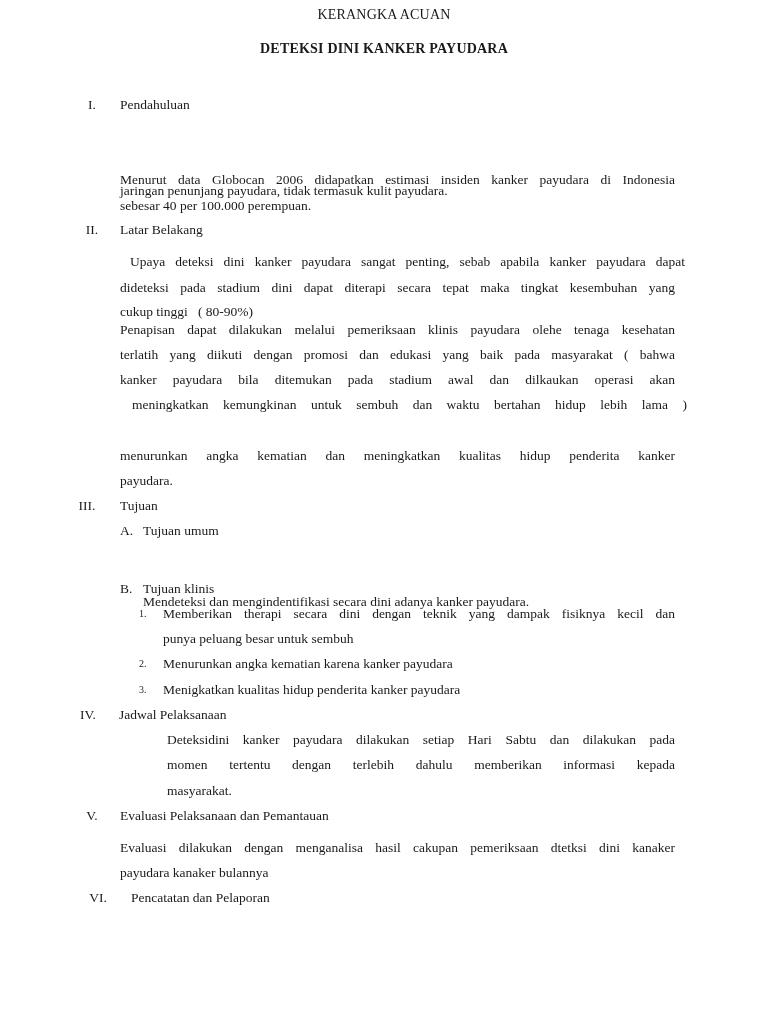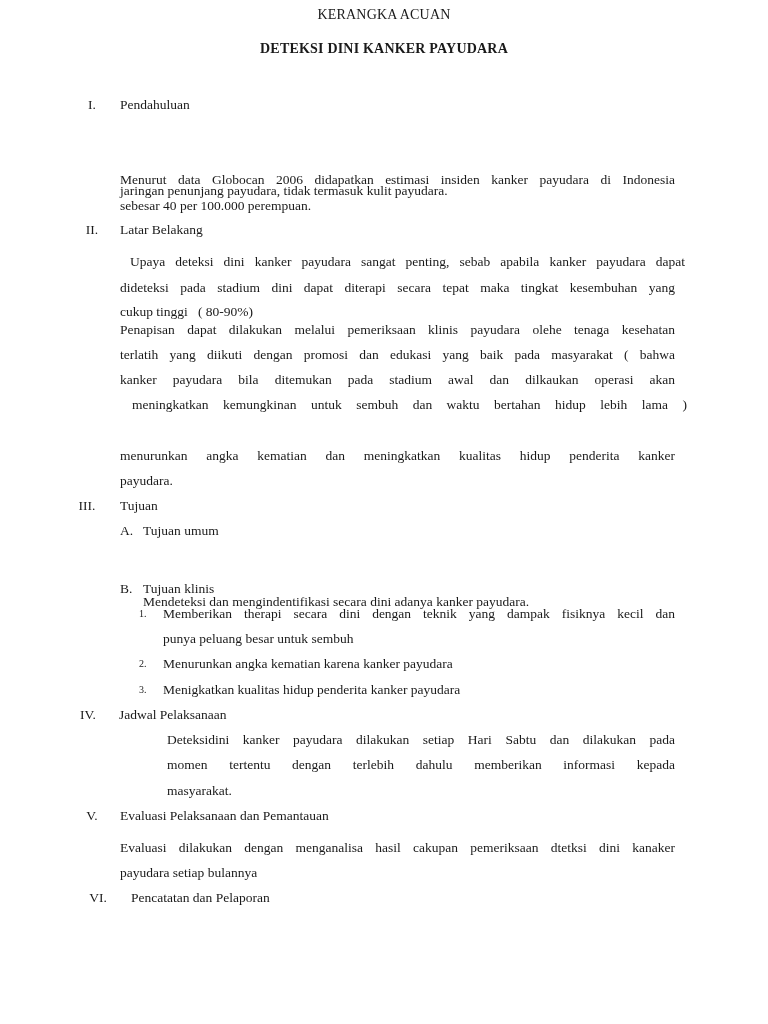--- a/index.html
+++ b/index.html
@@ -60,18 +60,18 @@
 
   <div class="num" style="left:73px; top:707px;">IV.</div>
   <div class="ln" style="left:119px; top:707px;">Jadwal Pelaksanaan</div>
   <div class="ln just" style="left:167px; top:732px; width:508px;">Deteksidini kanker payudara dilakukan setiap Hari Sabtu dan dilakukan pada</div>
   <div class="ln just" style="left:167px; top:757px; width:508px;">momen tertentu dengan terlebih dahulu memberikan informasi kepada</div>
   <div class="ln" style="left:167px; top:783px;">masyarakat.</div>
 
   <div class="num" style="left:77px; top:808px;">V.</div>
   <div class="ln" style="left:120px; top:808px;">Evaluasi Pelaksanaan dan Pemantauan</div>
   <div class="ln just" style="left:120px; top:840px; width:555px;">Evaluasi dilakukan dengan menganalisa hasil cakupan pemeriksaan dtetksi dini kanaker</div>
-  <div class="ln" style="left:120px; top:865px;">payudara setiap bulannya</div>
+  <div class="ln" style="left:120px; top:865px;">payudara kanaker bulannya</div>
 
   <div class="num" style="left:83px; top:890px;">VI.</div>
   <div class="ln" style="left:131px; top:890px;">Pencatatan dan Pelaporan</div>
 
 </div>
 
 </body></html>

